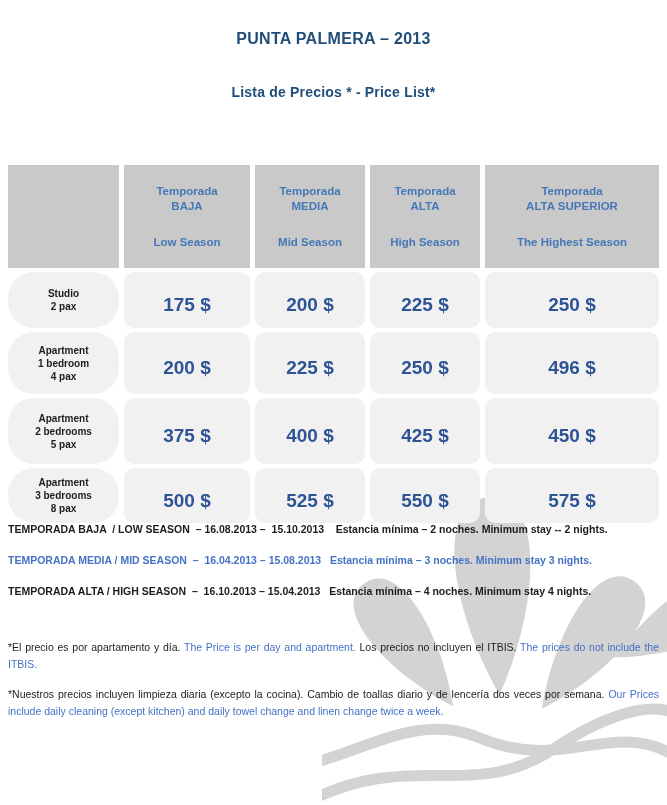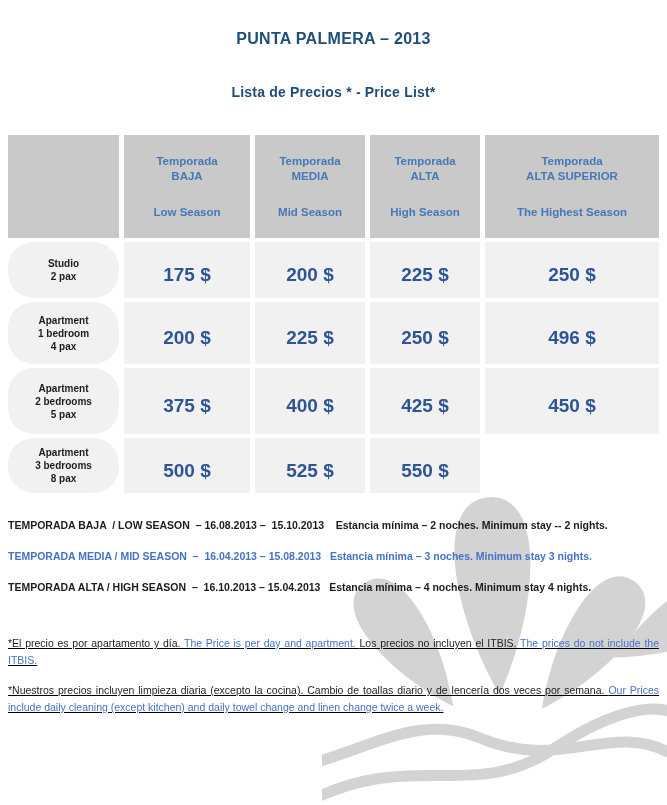--- a/index.html
+++ b/index.html
@@ -27,21 +27,21 @@
     margin-top:29px;text-align:center;
     font-size:16px;line-height:20px;font-weight:bold;
     color:var(--title-blue);letter-spacing:.3px;
   }
   h2.doc-subtitle{
     margin-top:33px;text-align:center;
     font-size:14px;line-height:20px;font-weight:bold;
     color:var(--title-blue);letter-spacing:.2px;
   }
   .price-table{
-    margin-top:33px;
+    margin-top:63px;
     width:651px;
     display:grid;
     grid-template-columns:111px 126px 110px 110px 1fr;
     grid-template-rows:103px 56px 62px 66px 55px;
     gap:4px 5px;
   }
   .cell{display:flex;flex-direction:column;align-items:center;justify-content:center;text-align:center;}
   .cell.head{
     background:var(--header-cell-grey);
     color:var(--header-text-blue);
@@ -52,34 +52,35 @@
   .cell.rowlabel{
     background:var(--body-cell-grey);
     color:var(--text-black);
     font-weight:bold;font-size:10px;line-height:13px;border-radius:26px;
   }
   .cell.price{
     background:var(--body-cell-grey);
     color:var(--price-blue);
     font-weight:bold;font-size:19px;
     padding-top:10px;
+    border-radius:10px;
   }
-  .seasons{margin-top:26px;}
+  .seasons{margin-top:0;}
   .season{
     font-size:10.5px;font-weight:bold;line-height:12px;
     margin-bottom:19px;
     white-space:pre;overflow:hidden;
   }
   .season.wrap{
     white-space:pre-wrap;text-align:justify;
     line-height:21px;margin-bottom:0;
   }
   .c-black{color:var(--text-black);}
   .c-blue{color:var(--note-blue);}
-  .notes{margin-top:42px;text-decoration:underline;}
+  .notes{margin-top:42px;}
   .note{
     font-size:10.5px;line-height:17px;
     text-align:justify;
     margin-bottom:13px;
     color:var(--text-black);
   }
 </style>
 </head>
 <body>
 
@@ -161,20 +162,21 @@
       <div class="cell price">450 $</div>
 
       <div class="cell rowlabel">
         <div>Apartment</div>
         <div>3 bedrooms</div>
         <div>8 pax</div>
       </div>
       <div class="cell price">500 $</div>
       <div class="cell price">525 $</div>
       <div class="cell price">550 $</div>
+      <div class="cell price">575 $</div>
     </div>
 
     <div class="seasons">
       <p class="season c-black">TEMPORADA BAJA  / LOW SEASON  – 16.08.2013 –  15.10.2013    Estancia mínima – 2 noches. Minimum stay -- 2 nights.</p>
       <p class="season c-blue">TEMPORADA MEDIA / MID SEASON  –  16.04.2013 – 15.08.2013   Estancia mínima – 3 noches. Minimum stay 3 nights.</p>
       <p class="season c-black">TEMPORADA ALTA / HIGH SEASON  –  16.10.2013 – 15.04.2013   Estancia mínima – 4 noches. Minimum stay 4 nights.</p>
     </div>
 
     <div class="notes">
       <p class="note"><span class="c-black">*El precio es por apartamento y día. </span><span class="c-blue">The Price is per day and apartment. </span><span class="c-black">Los precios no incluyen el ITBIS. </span><span class="c-blue">The prices do not include the ITBIS.</span></p>

